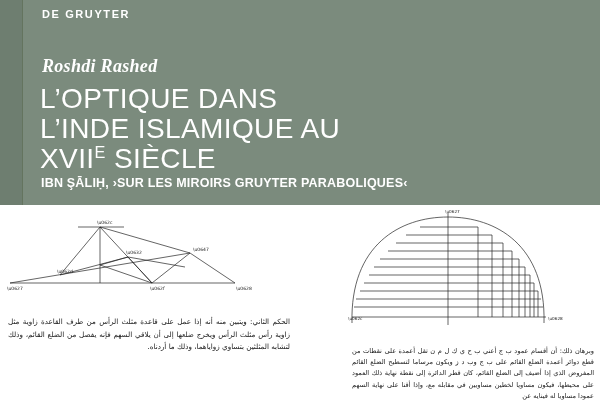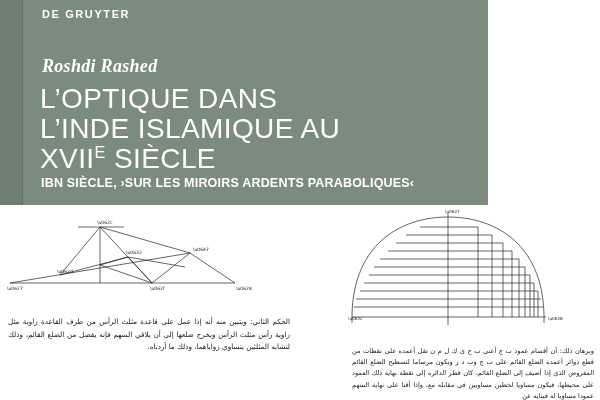--- a/index.html
+++ b/index.html
@@ -19,21 +19,21 @@
     height: 400px;
     background: #ffffff;
     overflow: hidden;
   }
 
   
   .cover {
     position: absolute;
     left: 0;
     top: 0;
-    width: 488px;
+    width: 600px;
     height: 205px;
     background: #7b8b7d;
     overflow: hidden;
   }
   .cover-edge {
     position: absolute;
     left: 0;
     top: 0;
     width: 22px;
     height: 205px;
@@ -150,21 +150,21 @@
     <div class="publisher">DE GRUYTER</div>
 
     <div class="author">Roshdi Rashed</div>
 
     <div class="title">
       <span class="line">L’OPTIQUE DANS</span>
       <span class="line">L’INDE ISLAMIQUE AU</span>
       <span class="line"><span>XVII</span><sup>E</sup><span> SIÈCLE</span></span>
     </div>
 
-    <div class="subtitle">IBN SIÈCLE, ›SUR LES MIROIRS ARDENTS PARABOLIQUES‹</div>
+    <div class="subtitle">IBN ŞĀLIḤ, ›SUR LES MIROIRS GRUYTER PARABOLIQUES‹</div>
   </div>
 
   <div class="content">
 
     <div class="col-left">
       <svg class="fig" width="300" height="92" viewBox="0 0 300 92">
         <g stroke="#222" stroke-width="0.7" fill="none">
 
           <line x1="10" y1="78" x2="235" y2="78"></line>
 

